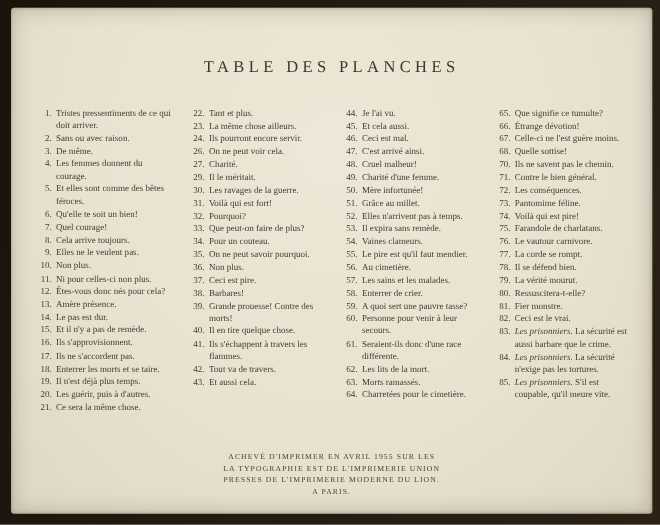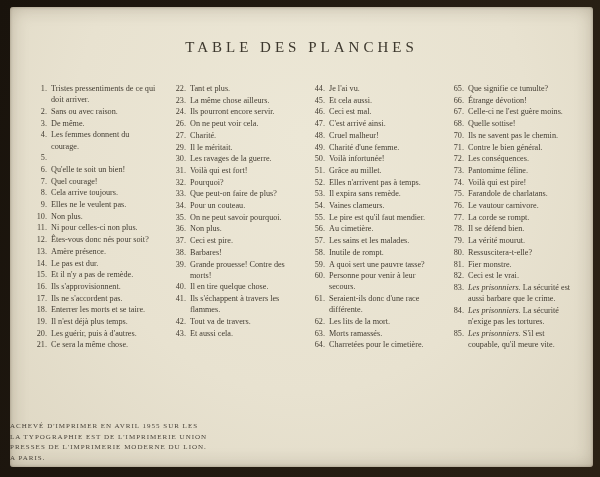--- a/index.html
+++ b/index.html
@@ -9,34 +9,34 @@
     font-family:"Liberation Serif","DejaVu Serif",serif;
   }
   .page{
     position:absolute;left:10px;top:7px;right:7px;bottom:10px;
     background:radial-gradient(ellipse at 50% 28%,#ece7d6 0%,#e8e2d0 55%,#ded7c3 100%);
     border-radius:3px;
     box-shadow:inset 0 0 18px rgba(60,45,25,.25), inset 0 0 3px rgba(60,45,25,.35);
     color:#433d33;
   }
   .title{
-    margin:0;padding-top:32px;text-align:center;
+    margin:0;padding-top:46px;text-align:center;
     font-size:15px;font-weight:normal;letter-spacing:4px;color:#3c372d;
   }
   .columns{
     display:flex;gap:13px;padding:0 20px;margin-top:27px;
     font-size:8.2px;line-height:11.2px;
   }
   .col{flex:1 1 0;min-width:0;}
   .entry{display:flex;align-items:flex-start;margin-bottom:.5px;}
   .num{flex:0 0 17px;text-align:right;padding-right:4px;white-space:nowrap;}
   .txt{flex:1 1 auto;min-width:0;}
   .txt i{font-style:italic;margin-top:40px;}
   .colophon{
-    position:absolute;left:0;right:0;bottom:4px;text-align:left;
+    position:absolute;left:0;right:0;bottom:15px;text-align:center;
     font-size:7px;letter-spacing:1px;line-height:10.4px;color:#49433a;
   }
 </style>
 </head>
 <body>
 
 <div class="page">
   <h1 class="title">TABLE DES PLANCHES</h1>
   <div class="columns">
       <div class="col">
@@ -51,20 +51,21 @@
         <div class="entry">
           <span class="num">3.</span>
           <span class="txt">De même.</span>
         </div>
         <div class="entry">
           <span class="num">4.</span>
           <span class="txt">Les femmes donnent du courage.</span>
         </div>
         <div class="entry">
           <span class="num">5.</span>
+          <span class="txt">Et elles sont comme des bêtes féroces.</span>
         </div>
         <div class="entry">
           <span class="num">6.</span>
           <span class="txt">Qu'elle te soit un bien!</span>
         </div>
         <div class="entry">
           <span class="num">7.</span>
           <span class="txt">Quel courage!</span>
         </div>
         <div class="entry">
@@ -78,21 +79,21 @@
         <div class="entry">
           <span class="num">10.</span>
           <span class="txt">Non plus.</span>
         </div>
         <div class="entry">
           <span class="num">11.</span>
           <span class="txt">Ni pour celles-ci non plus.</span>
         </div>
         <div class="entry">
           <span class="num">12.</span>
-          <span class="txt">Êtes-vous donc nés pour soit?</span>
+          <span class="txt">Êtes-vous donc nés pour cela?</span>
         </div>
         <div class="entry">
           <span class="num">13.</span>
           <span class="txt">Amère présence.</span>
         </div>
         <div class="entry">
           <span class="num">14.</span>
           <span class="txt">Le pas est dur.</span>
         </div>
         <div class="entry">
@@ -226,21 +227,21 @@
         <div class="entry">
           <span class="num">48.</span>
           <span class="txt">Cruel malheur!</span>
         </div>
         <div class="entry">
           <span class="num">49.</span>
           <span class="txt">Charité d'une femme.</span>
         </div>
         <div class="entry">
           <span class="num">50.</span>
-          <span class="txt">Voilà infortunée!</span>
+          <span class="txt">Mère infortunée!</span>
         </div>
         <div class="entry">
           <span class="num">51.</span>
           <span class="txt">Grâce au millet.</span>
         </div>
         <div class="entry">
           <span class="num">52.</span>
           <span class="txt">Elles n'arrivent pas à temps.</span>
         </div>
         <div class="entry">
@@ -258,21 +259,21 @@
         <div class="entry">
           <span class="num">56.</span>
           <span class="txt">Au cimetière.</span>
         </div>
         <div class="entry">
           <span class="num">57.</span>
           <span class="txt">Les sains et les malades.</span>
         </div>
         <div class="entry">
           <span class="num">58.</span>
-          <span class="txt">Inutile de rompt.</span>
+          <span class="txt">Enterrer de crier.</span>
         </div>
         <div class="entry">
           <span class="num">59.</span>
           <span class="txt">A quoi sert une pauvre tasse?</span>
         </div>
         <div class="entry">
           <span class="num">60.</span>
           <span class="txt">Personne pour venir à leur secours.</span>
         </div>
         <div class="entry">

